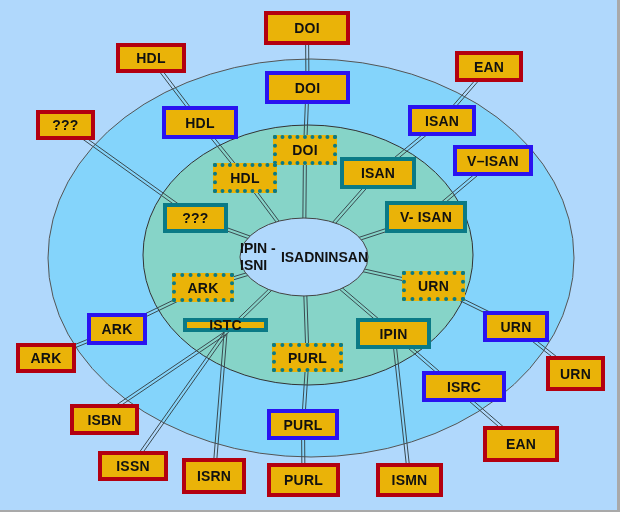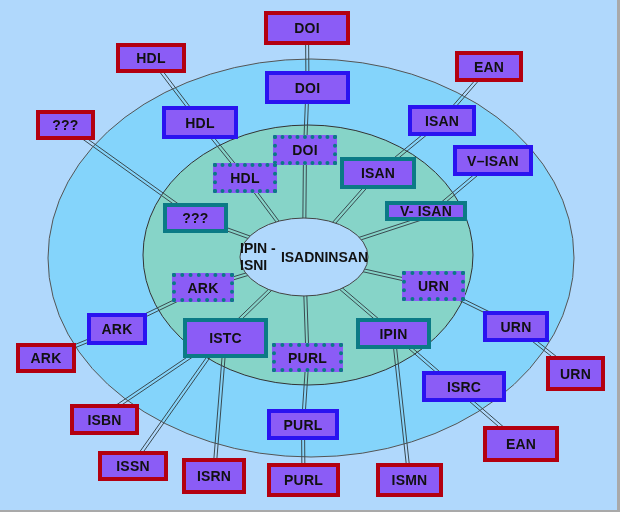--- a/index.html
+++ b/index.html
@@ -1,21 +1,21 @@
 <!DOCTYPE html>
 <html><head>
 <meta charset="utf-8">
 <style>
   html,body{margin:0;padding:0;}
   body{width:620px;height:512px;overflow:hidden;background:#b0d8fc;position:relative;
        font-family:"Liberation Sans",sans-serif;}
   #stage{position:absolute;left:0;top:0;width:620px;height:512px;}
   .rightedge{position:absolute;right:0;top:0;width:3px;height:512px;background:#a9a9a9;}
   .bottomedge{position:absolute;left:0;bottom:0;width:620px;height:2px;background:#a9a9a9;}
-  .node{position:absolute;box-sizing:border-box;background:#8b5cf6;display:flex;align-items:center;
+  .node{position:absolute;box-sizing:border-box;background:#eab308;display:flex;align-items:center;
         justify-content:center;font-size:14px;font-weight:bold;color:#111;letter-spacing:0.2px;}
   .node.outer{border:4px solid #b30010;}
   .node.mid{border:4px solid #2a13f0;}
   .node.inner{border:4px solid #0b7a86;}
   .node.dotted{border:4px dotted #0b7a86;}
   .center{position:absolute;left:240px;top:218px;width:128px;height:78px;display:flex;
           align-items:center;justify-content:center;font-size:14px;font-weight:bold;line-height:17px;color:#111;}
 </style>
 </head>
 <body>
@@ -93,24 +93,24 @@
     <div>IPIN - ISNI</div>
     <div>ISADN</div>
     <div>INSAN</div>
   </div>
 
   
   <div class="node dotted" id="doi-inner" style="left:273px;top:135px;width:64px;height:30px;">DOI</div>
   <div class="node dotted" id="hdl-inner" style="left:213px;top:163px;width:64px;height:30px;">HDL</div>
   <div class="node inner" id="unknown-inner" style="left:163px;top:203px;width:65px;height:30px;">???</div>
   <div class="node inner" id="isan-inner" style="left:340px;top:157px;width:76px;height:32px;">ISAN</div>
-  <div class="node inner" id="visan-inner" style="left:385px;top:201px;width:82px;height:20px;">V- ISAN</div>
+  <div class="node inner" id="visan-inner" style="left:385px;top:201px;width:82px;height:32px;">V- ISAN</div>
   <div class="node dotted" id="ark-inner" style="left:172px;top:273px;width:62px;height:29px;">ARK</div>
   <div class="node dotted" id="urn-inner" style="left:402px;top:271px;width:63px;height:30px;">URN</div>
-  <div class="node inner" id="istc-inner" style="left:183px;top:318px;width:85px;height:40px;">ISTC</div>
+  <div class="node inner" id="istc-inner" style="left:183px;top:318px;width:85px;height:14px;">ISTC</div>
   <div class="node inner" id="iswc-inner" style="left:356px;top:318px;width:75px;height:31px;">IPIN</div>
   <div class="node dotted" id="purl-inner" style="left:272px;top:343px;width:71px;height:29px;">PURL</div>
 
   
   <div class="node mid" id="doi-mid" style="left:265px;top:71px;width:85px;height:33px;">DOI</div>
   <div class="node mid" id="hdl-mid" style="left:162px;top:106px;width:76px;height:33px;">HDL</div>
   <div class="node mid" id="isan-mid" style="left:408px;top:105px;width:68px;height:31px;">ISAN</div>
   <div class="node mid" id="visan-mid" style="left:453px;top:145px;width:80px;height:31px;">V–ISAN</div>
   <div class="node mid" id="ark-mid" style="left:87px;top:313px;width:60px;height:32px;">ARK</div>
   <div class="node mid" id="urn-mid" style="left:483px;top:311px;width:66px;height:31px;">URN</div>

